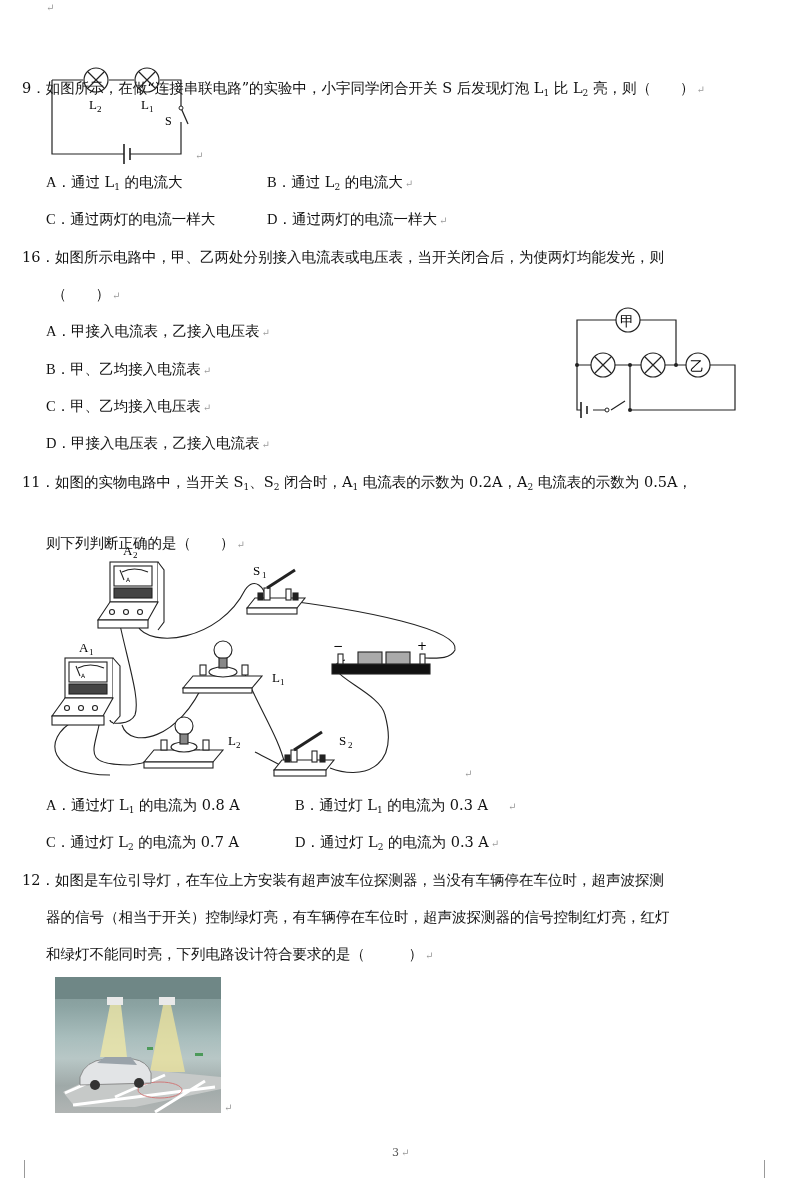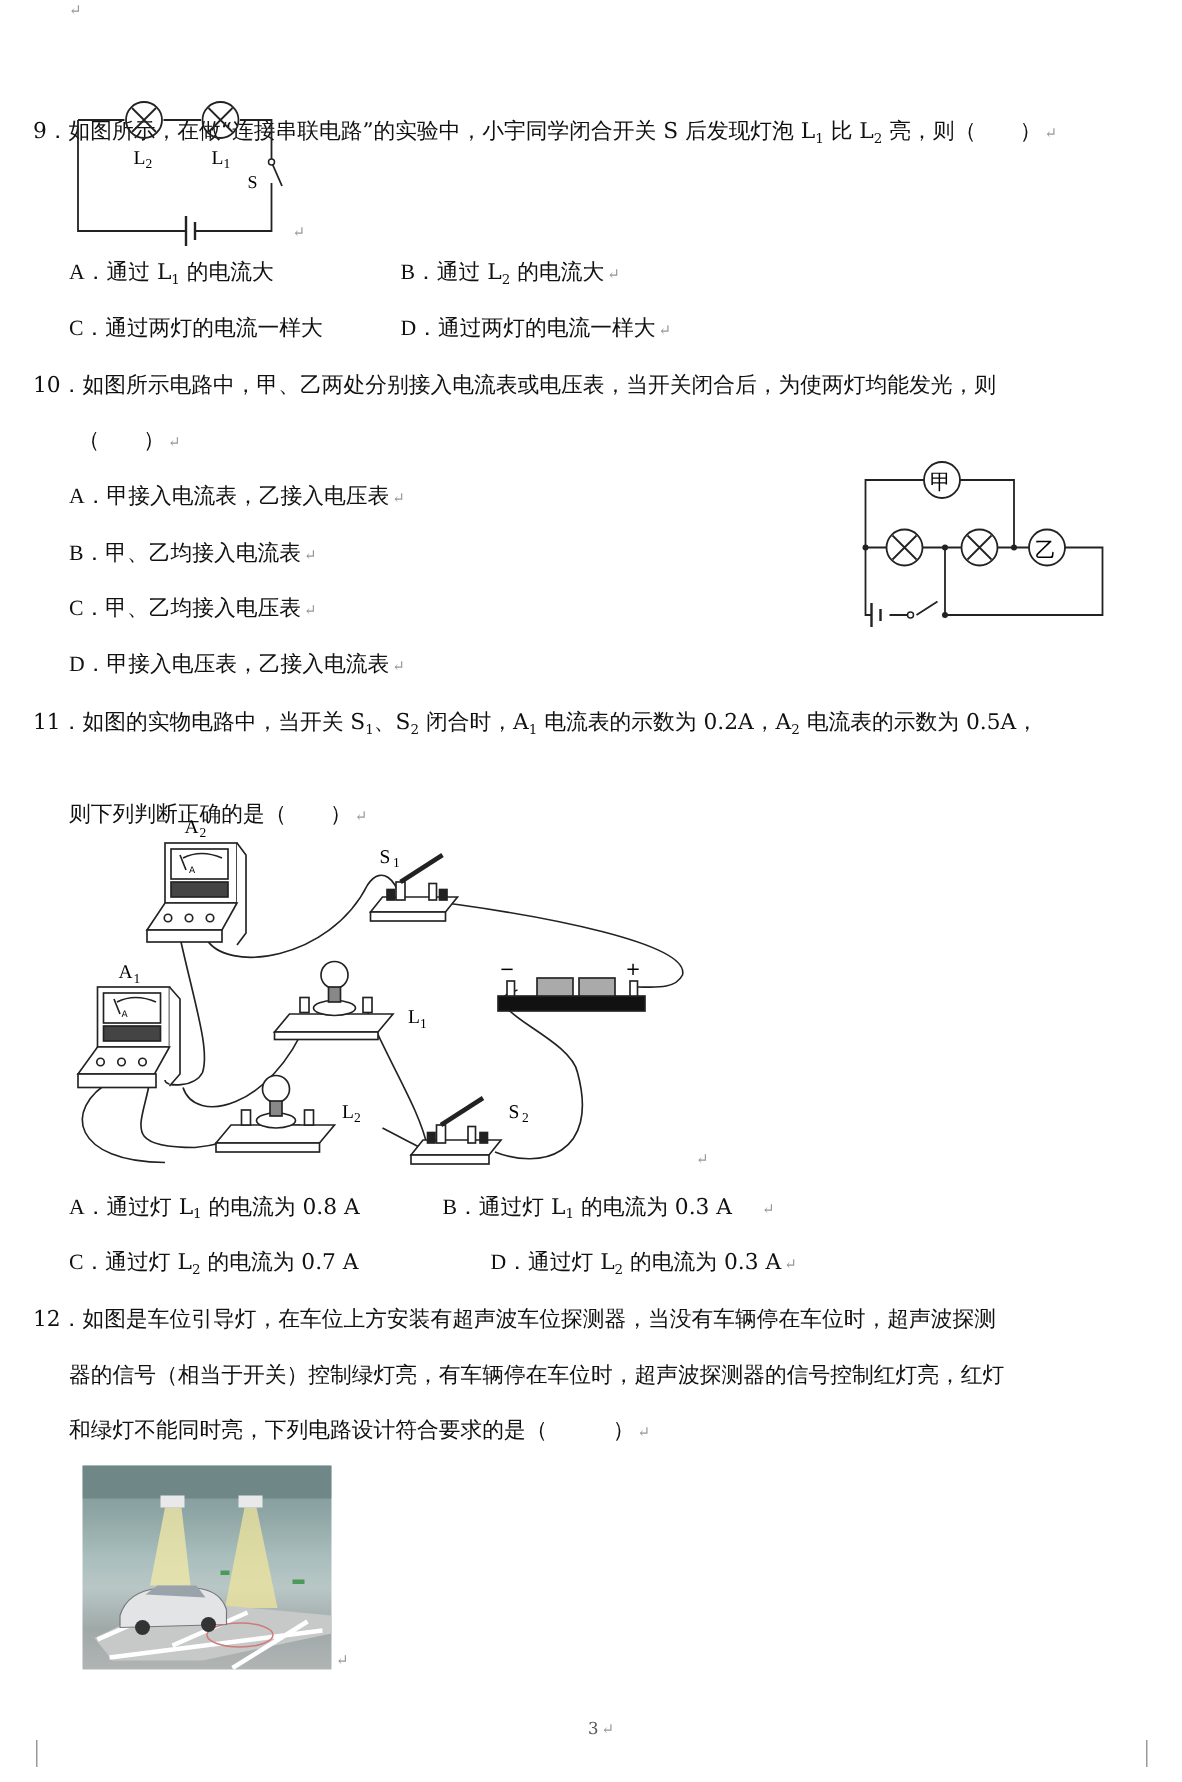--- a/index.html
+++ b/index.html
@@ -58,21 +58,21 @@
   <span class="opt-letter">B．</span><span>通过 L</span><sub>2</sub><span> 的电流大</span><span class="pm">↵</span>
 </div>
 <div class="line" style="left:46px;top:209px;">
   <span class="opt-letter">C．</span><span>通过两灯的电流一样大</span>
 </div>
 <div class="line" style="left:267px;top:209px;">
   <span class="opt-letter">D．</span><span>通过两灯的电流一样大</span><span class="pm">↵</span>
 </div>
 
 <div class="line" style="left:22px;top:247px;">
-  <span>10．</span><span>如图所示电路中，甲、乙两处分别接入电流表或电压表，当开关闭合后，为使两灯均能发光，则</span>
+  <span>16．</span><span>如图所示电路中，甲、乙两处分别接入电流表或电压表，当开关闭合后，为使两灯均能发光，则</span>
 </div>
 <div class="line" style="left:52px;top:284px;">
   <span>（　　）</span><span class="pm">↵</span>
 </div>
 
 <div class="line" style="left:46px;top:321px;">
   <span class="opt-letter">A．</span><span>甲接入电流表，乙接入电压表</span><span class="pm">↵</span>
 </div>
 <div class="line" style="left:46px;top:359px;">
   <span class="opt-letter">B．</span><span>甲、乙均接入电流表</span><span class="pm">↵</span>
@@ -222,21 +222,21 @@
 
 <div class="line" style="left:46px;top:795px;">
   <span class="opt-letter">A．</span><span>通过灯 L</span><sub>1</sub><span> 的电流为 0.8 A</span>
 </div>
 <div class="line" style="left:295px;top:795px;">
   <span class="opt-letter">B．</span><span>通过灯 L</span><sub>1</sub><span> 的电流为 0.3 A</span><span class="pm" style="margin-left:20px;">↵</span>
 </div>
 <div class="line" style="left:46px;top:832px;">
   <span class="opt-letter">C．</span><span>通过灯 L</span><sub>2</sub><span> 的电流为 0.7 A</span>
 </div>
-<div class="line" style="left:295px;top:832px;margin-left:32px;">
+<div class="line" style="left:295px;top:832px;">
   <span class="opt-letter">D．</span><span>通过灯 L</span><sub>2</sub><span> 的电流为 0.3 A</span><span class="pm">↵</span>
 </div>
 
 <div class="line" style="left:22px;top:870px;">
   <span>12．</span><span>如图是车位引导灯，在车位上方安装有超声波车位探测器，当没有车辆停在车位时，超声波探测</span>
 </div>
 <div class="line" style="left:46px;top:907px;">
   <span>器的信号（相当于开关）控制绿灯亮，有车辆停在车位时，超声波探测器的信号控制红灯亮，红灯</span>
 </div>
 <div class="line" style="left:46px;top:944px;">

